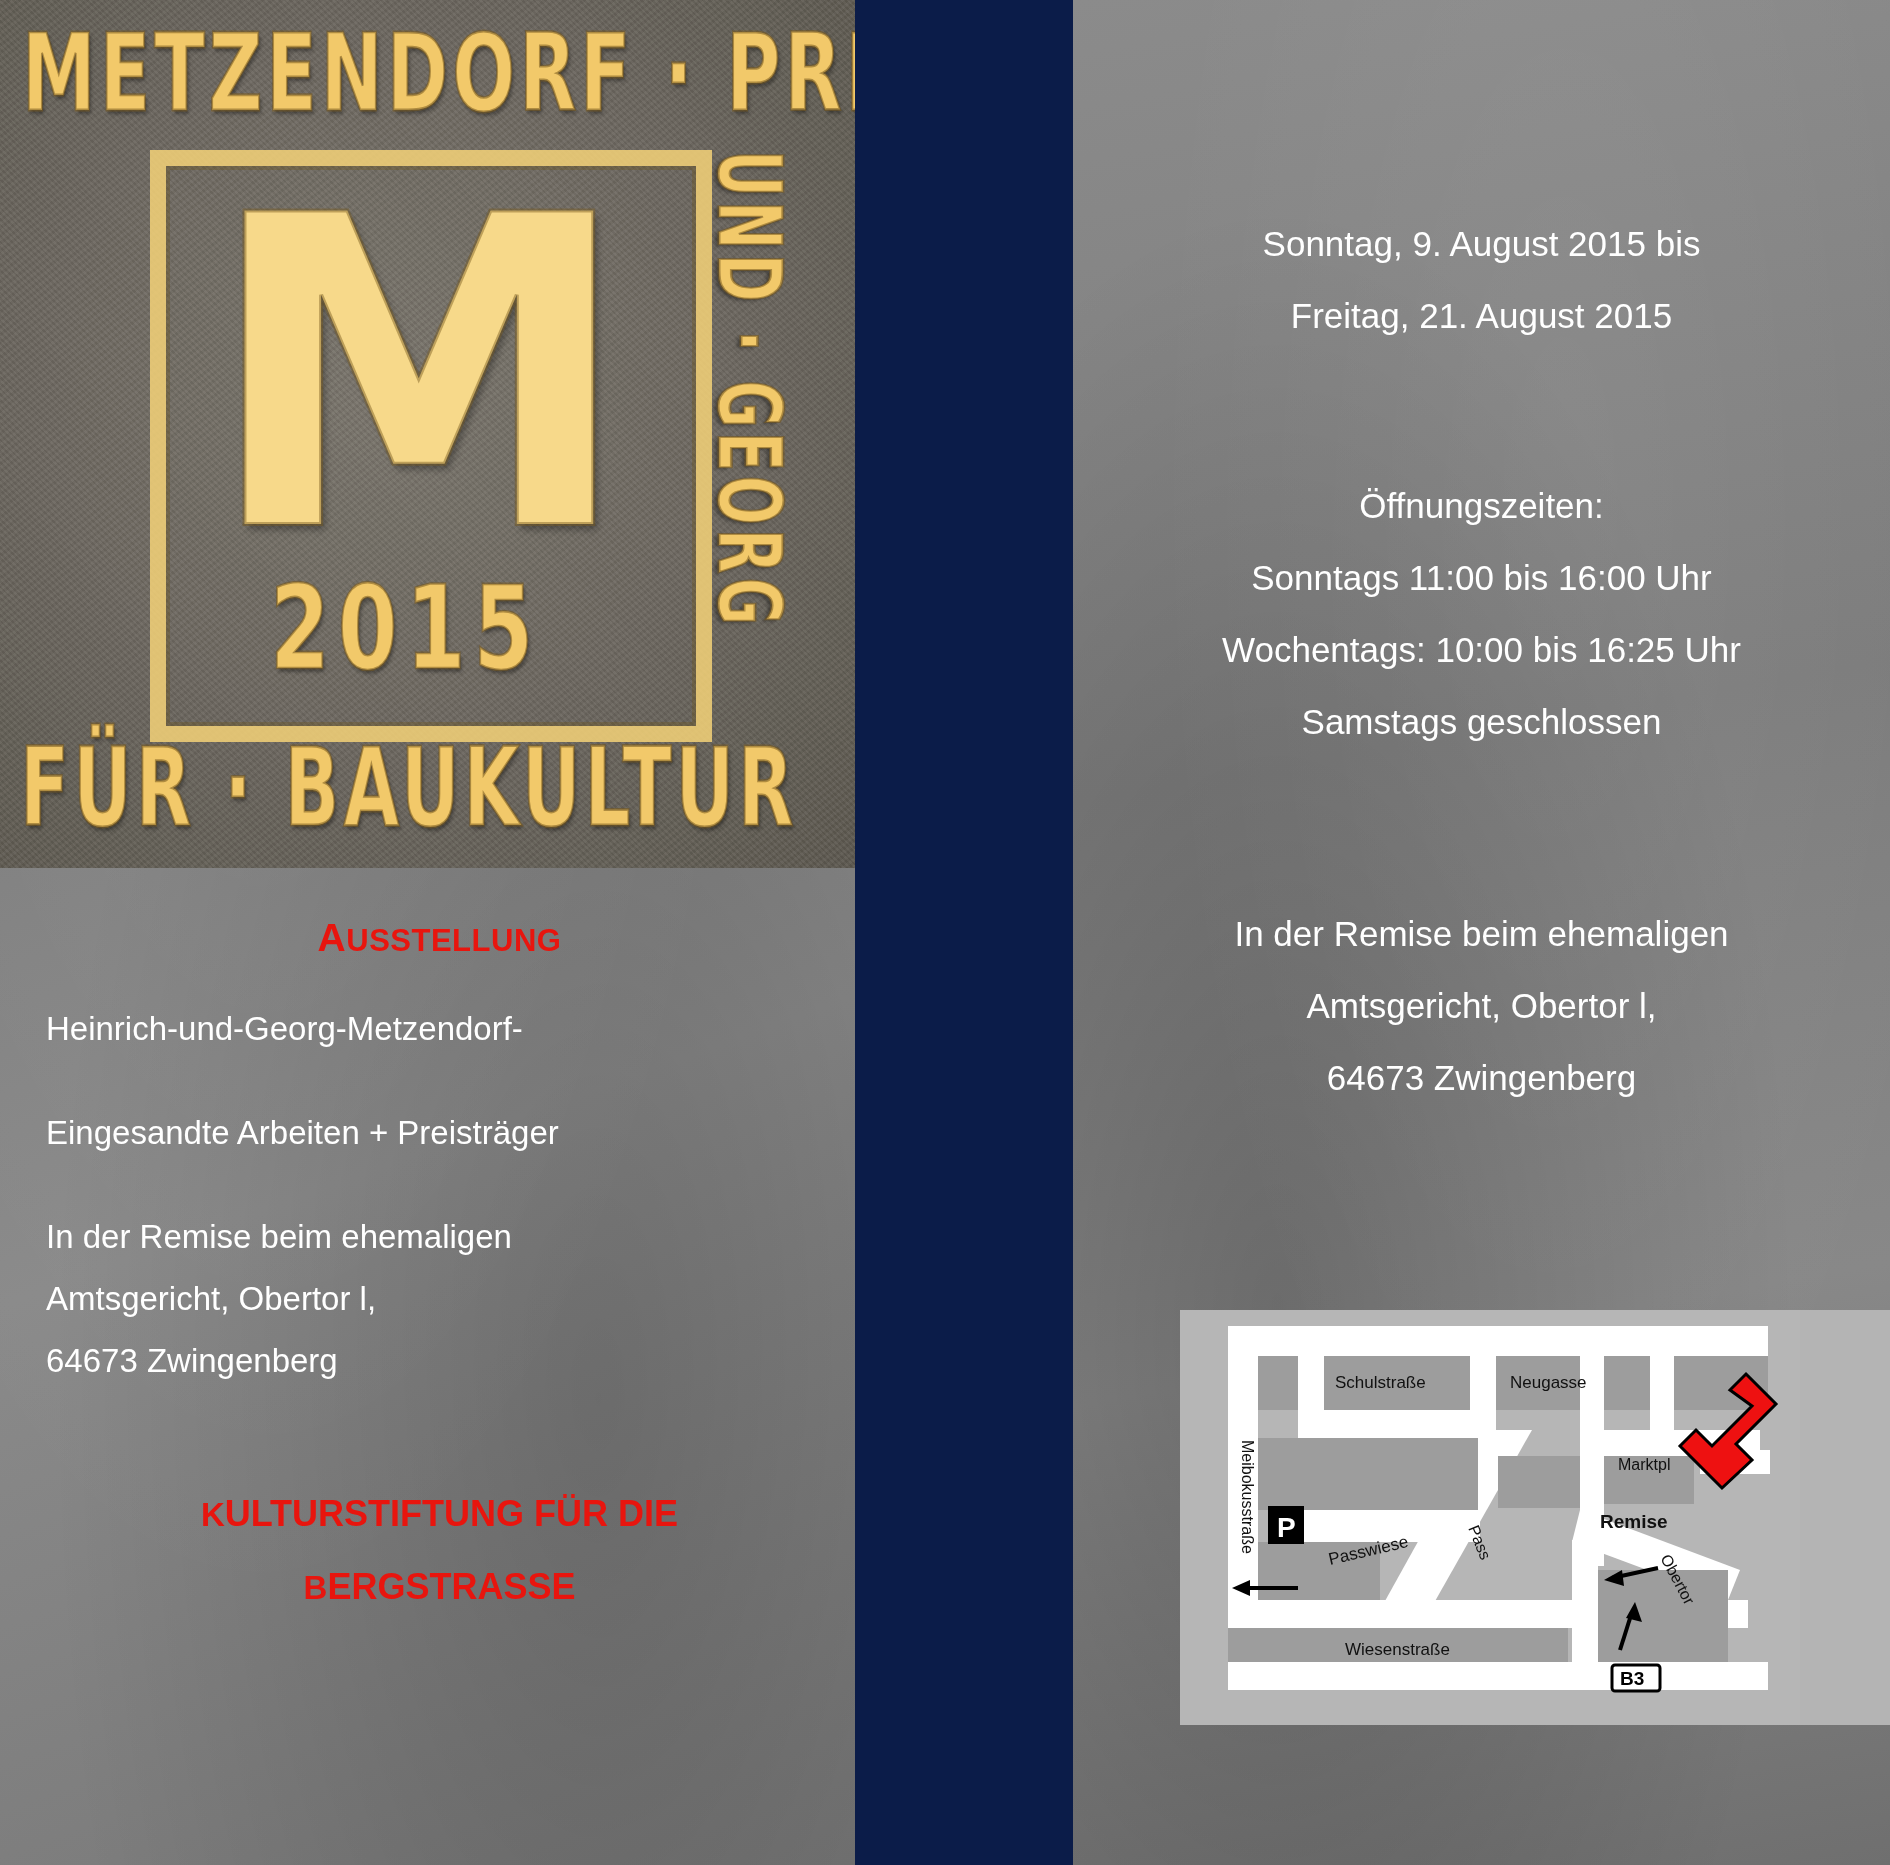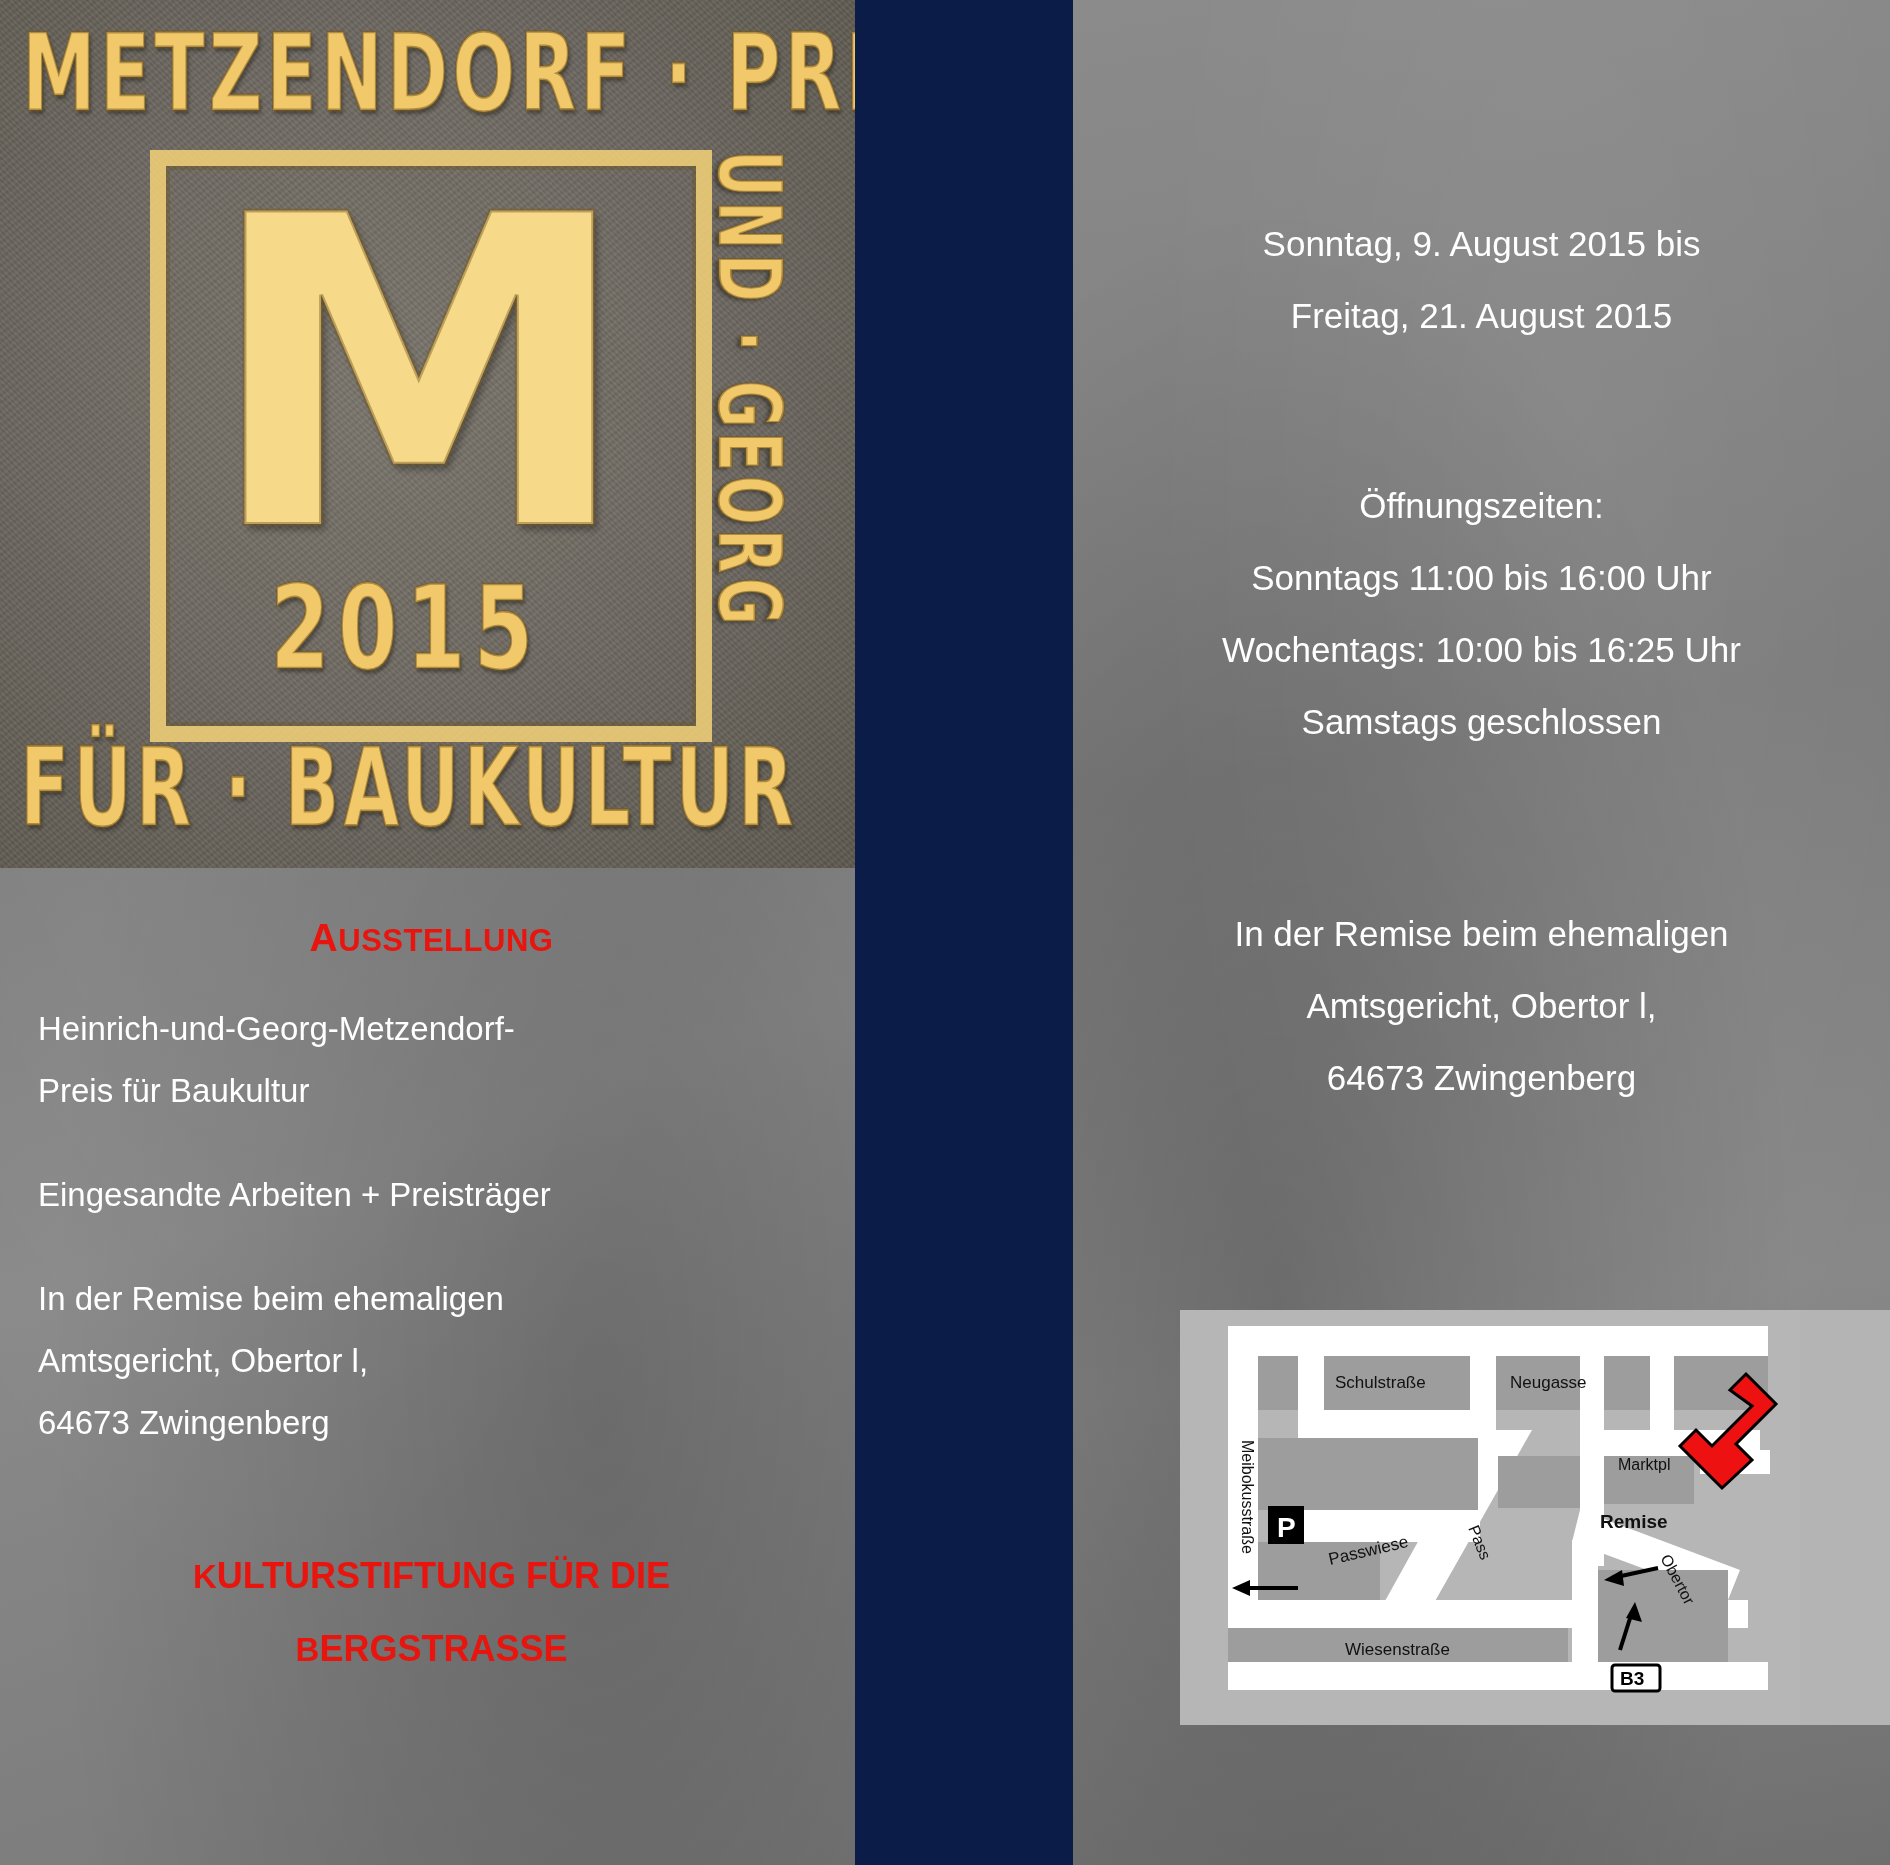--- a/index.html
+++ b/index.html
@@ -116,21 +116,21 @@
     font-weight: 700;
     font-size: 430px;
     line-height: 400px;
     text-align: center;
     -webkit-text-stroke: 4px rgba(120,90,30,0.45);
     text-shadow: 4px 6px 6px rgba(0,0,0,.3);
   }
 
   .left-content {
     position: absolute;
-    left: 4px;
+    left: 12px;
     top: 868px;
     width: 855px;
     padding: 0 30px;
     box-sizing: border-box;
     color: #ffffff;
   }
   .heading-red {
     color: #e8150e;
     font-size: 39px;
     font-weight: 700;
@@ -221,21 +221,20 @@
       <div class="art-text art-left">HEINRICH</div>
       <div class="art-text art-right">UND · GEORG</div>
       <div class="art-text art-year">2015</div>
       <div class="art-text art-bottom">FÜR · BAUKULTUR</div>
     </div>
 
     <div class="left-content">
       <div class="heading-red"><span>A</span><span class="small-caps">USSTELLUNG</span></div>
 
       <p class="body-line">Heinrich-und-Georg-Metzendorf-</p>
-      <p class="body-line">Preis für Baukultur</p>
       <div class="para-gap"></div>
       <p class="body-line">Eingesandte Arbeiten + Preisträger</p>
       <div class="para-gap"></div>
       <p class="body-line">In der Remise beim ehemaligen</p>
       <p class="body-line">Amtsgericht, Obertor l,</p>
       <p class="body-line">64673 Zwingenberg</p>
 
       <div class="footer-red">
         <div><span>K</span><span class="small-caps">ULTURSTIFTUNG FÜR DIE</span></div>
         <div><span>B</span><span class="small-caps">ERGSTRASSE</span></div>

